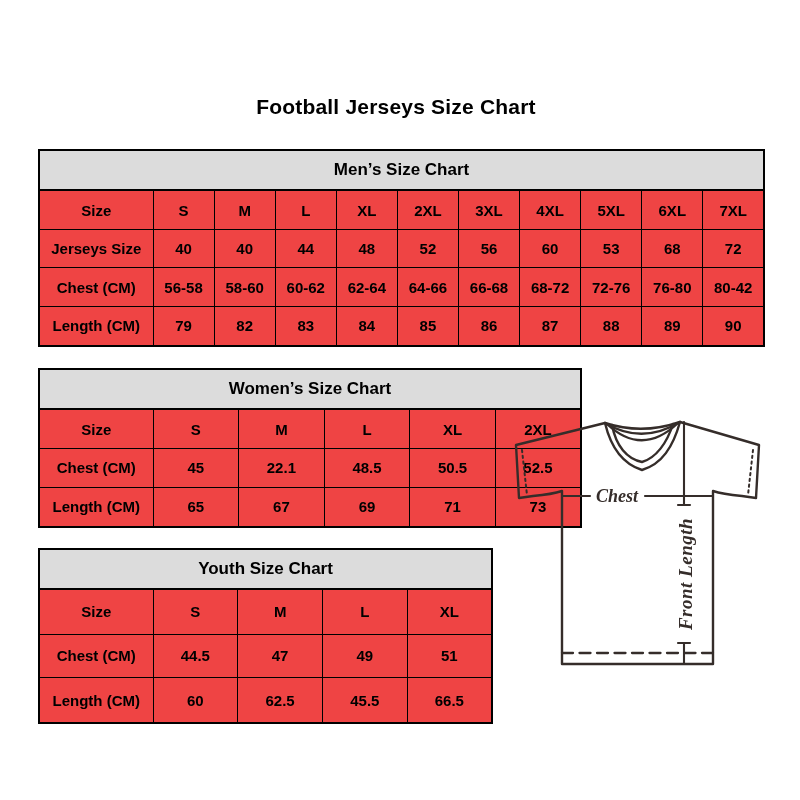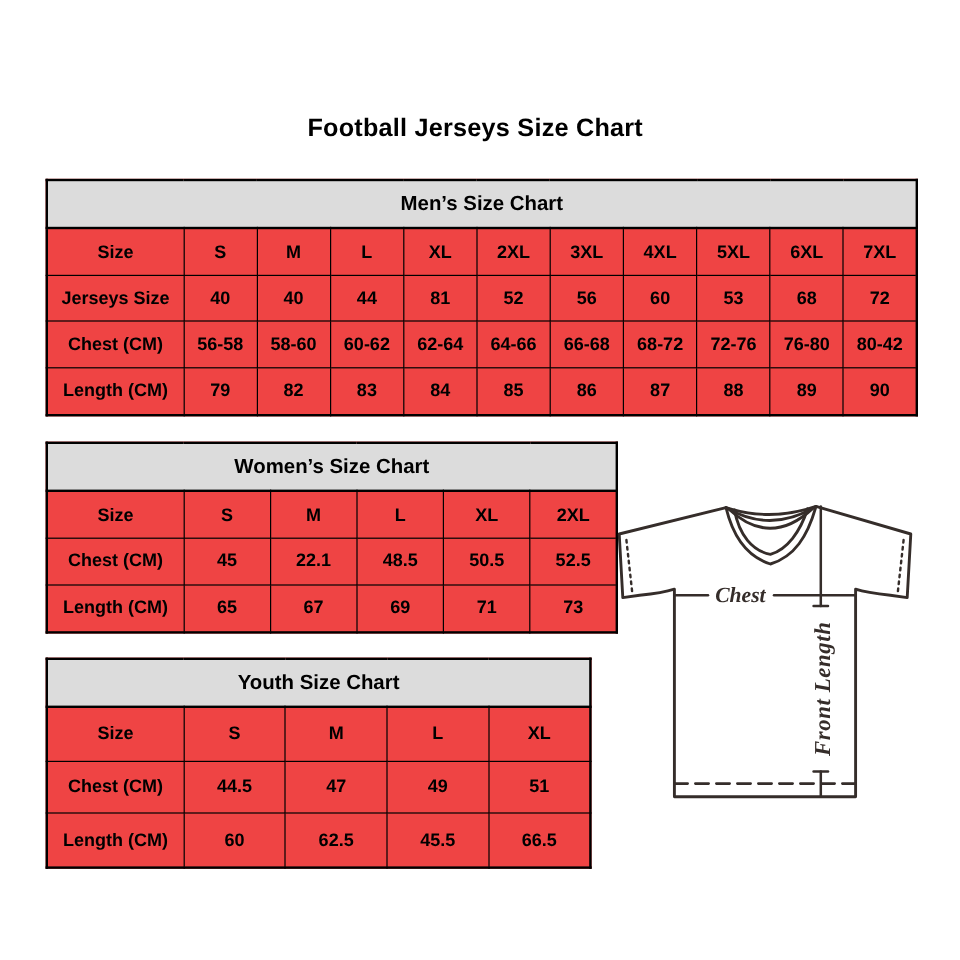--- a/index.html
+++ b/index.html
@@ -27,21 +27,21 @@
     letter-spacing: 0.2px;
   }
   table.size-table {
     position: absolute;
     border-collapse: collapse;
     table-layout: fixed;
     background: #ef4444;
     border: 2.5px solid #000;
   }
   #table-mens   { left: 38px; top: 149px; width: 727px; height: 198px; }
-  #table-womens { left: 38px; top: 368px; width: 477px; height: 160px; }
+  #table-womens { left: 38px; top: 368px; width: 544px; height: 160px; }
   #table-youth  { left: 38px; top: 548px; width: 455px; height: 176px; }
   table.size-table col.label-col { width: 114px; }
   table.size-table th {
     background: #dcdcdc;
     border: 2px solid #000;
     font-size: 17px;
     font-weight: bold;
     text-align: center;
     height: 38px;
     padding: 0;
@@ -108,21 +108,21 @@
           <td>4XL</td>
           <td>5XL</td>
           <td>6XL</td>
           <td>7XL</td>
         </tr>
         <tr>
           <td>Jerseys Size</td>
           <td>40</td>
           <td>40</td>
           <td>44</td>
-          <td>81</td>
+          <td>48</td>
           <td>52</td>
           <td>56</td>
           <td>60</td>
           <td>53</td>
           <td>68</td>
           <td>72</td>
         </tr>
         <tr>
           <td>Chest (CM)</td>
           <td>56-58</td>

